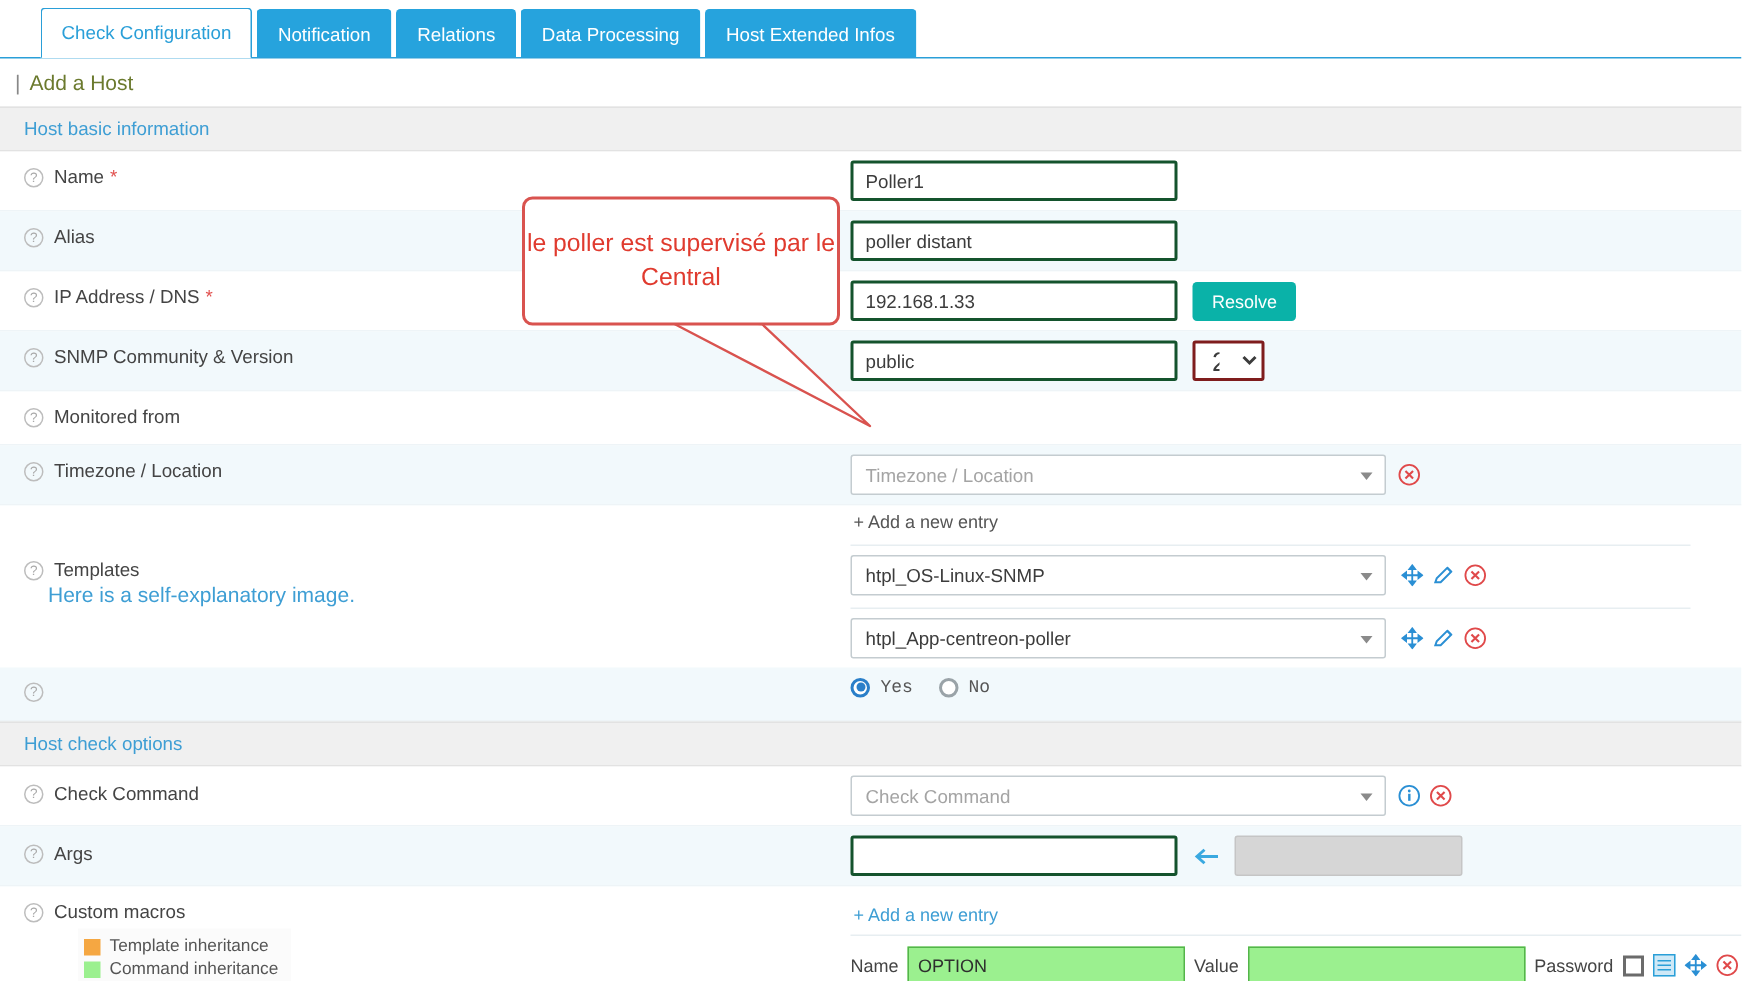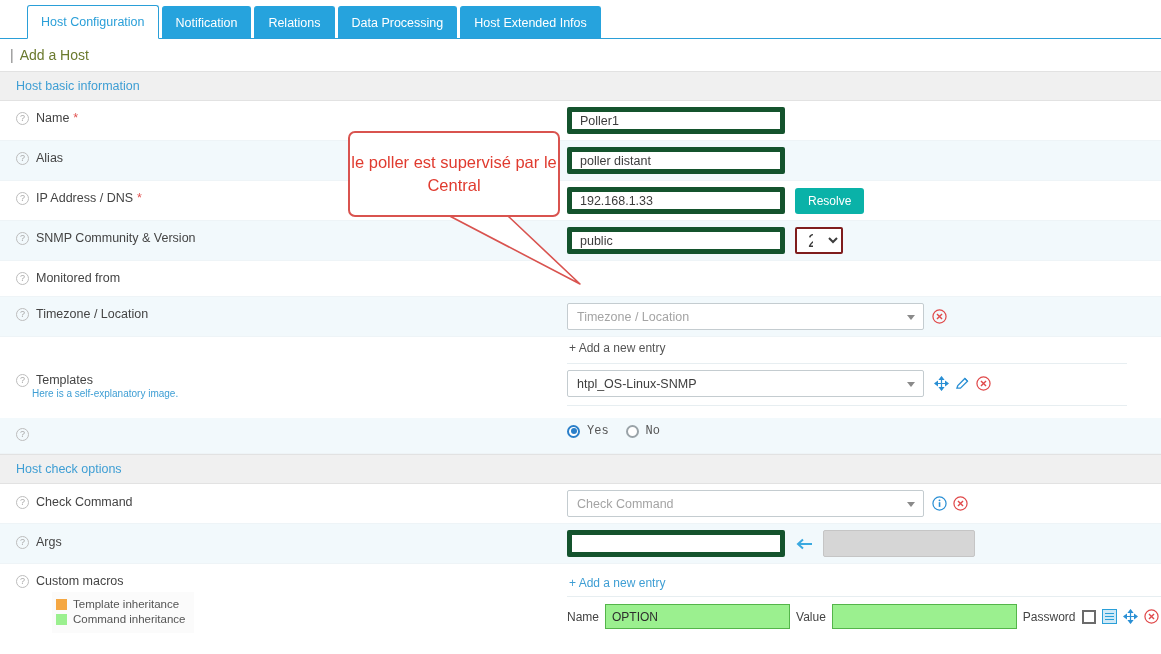--- a/index.html
+++ b/index.html
@@ -115,30 +115,30 @@
     cursor: help;
   }
   .req { color: #e1514f; margin-left: 4px; }
   .sublabel {
     padding: 2px 0 0 16px;
     font-size: 11.5px;
     color: #8a8a8a;
   }
   .sublink {
     padding: 1px 0 0 16px;
-    font-size: 10px;
+    font-size: 14px;
     color: #3e9ed4;
     text-decoration: none;
     cursor: pointer;
   }
 
   
   input.txt {
     height: 27px;
-    border: 5px solid #14532d;
+    border: 2px solid #14532d;
     background: #fff;
     padding: 0 8px;
     font-family: "Liberation Sans", sans-serif;
     font-size: 12.5px;
     color: #3c3c3c;
     border-radius: 2px;
     outline: none;
   }
   .w-218 { width: 218px; }
 
@@ -305,21 +305,21 @@
     pointer-events: none;
   }
 </style>
 </head>
 <body>
 
 <div id="app">
 
   <div class="tabbar">
     <div class="tab active">
-        <span>Host Configuration</span>
+        <span>Check Configuration</span>
       </div>
     <div class="tab">
         <span>Notification</span>
       </div>
     <div class="tab">
         <span>Relations</span>
       </div>
     <div class="tab">
         <span>Data Processing</span>
       </div>
@@ -443,20 +443,43 @@
             </svg>
         </span>
         <span class="ico ico-del gap6">
           <svg width="15" height="15" viewBox="0 0 16 16">
               <circle cx="8" cy="8" r="7" fill="none" stroke="#e0494a" stroke-width="1.3"></circle>
               <path d="M5.3 5.3 L10.7 10.7 M10.7 5.3 L5.3 10.7" stroke="#e0494a" stroke-width="1.5"></path>
             </svg>
         </span>
       </div>
       <div class="tmpl-sep" style="margin-bottom:6px"></div>
+      <div style="display:flex;align-items:center">
+        <div class="sel2 w-sel">
+          <span>htpl_App-centreon-poller</span>
+          <span class="caret"></span>
+        </div>
+        <span class="ico ico-move gap10">
+          <svg width="15" height="15" viewBox="0 0 16 16">
+              <path d="M8 1 L10 3.6 H6 Z M8 15 L10 12.4 H6 Z M1 8 L3.6 6 V10 Z M15 8 L12.4 6 V10 Z M8 3 V13 M3 8 H13" fill="#2a8fd4" stroke="#2a8fd4" stroke-width="1.3"></path>
+            </svg>
+        </span>
+        <span class="ico ico-edit gap6">
+          <svg width="15" height="15" viewBox="0 0 16 16">
+              <path d="M2 13 L3 10.2 L10.5 2.7 L13.3 5.5 L5.8 13 Z" fill="none" stroke="#2a8fd4" stroke-width="1.4"></path>
+              <path d="M10.5 2.7 L13.3 5.5" stroke="#2a8fd4" stroke-width="1.4"></path>
+            </svg>
+        </span>
+        <span class="ico ico-del gap6">
+          <svg width="15" height="15" viewBox="0 0 16 16">
+              <circle cx="8" cy="8" r="7" fill="none" stroke="#e0494a" stroke-width="1.3"></circle>
+              <path d="M5.3 5.3 L10.7 10.7 M10.7 5.3 L5.3 10.7" stroke="#e0494a" stroke-width="1.5"></path>
+            </svg>
+        </span>
+      </div>
     </div>
   </div>
 
   <div class="row alt">
     <div class="lab" style="padding-top:9px">
       <span class="help">?</span>
     </div>
     <div class="fld">
       <div class="radiogrp">
         <span class="radio on"></span>

